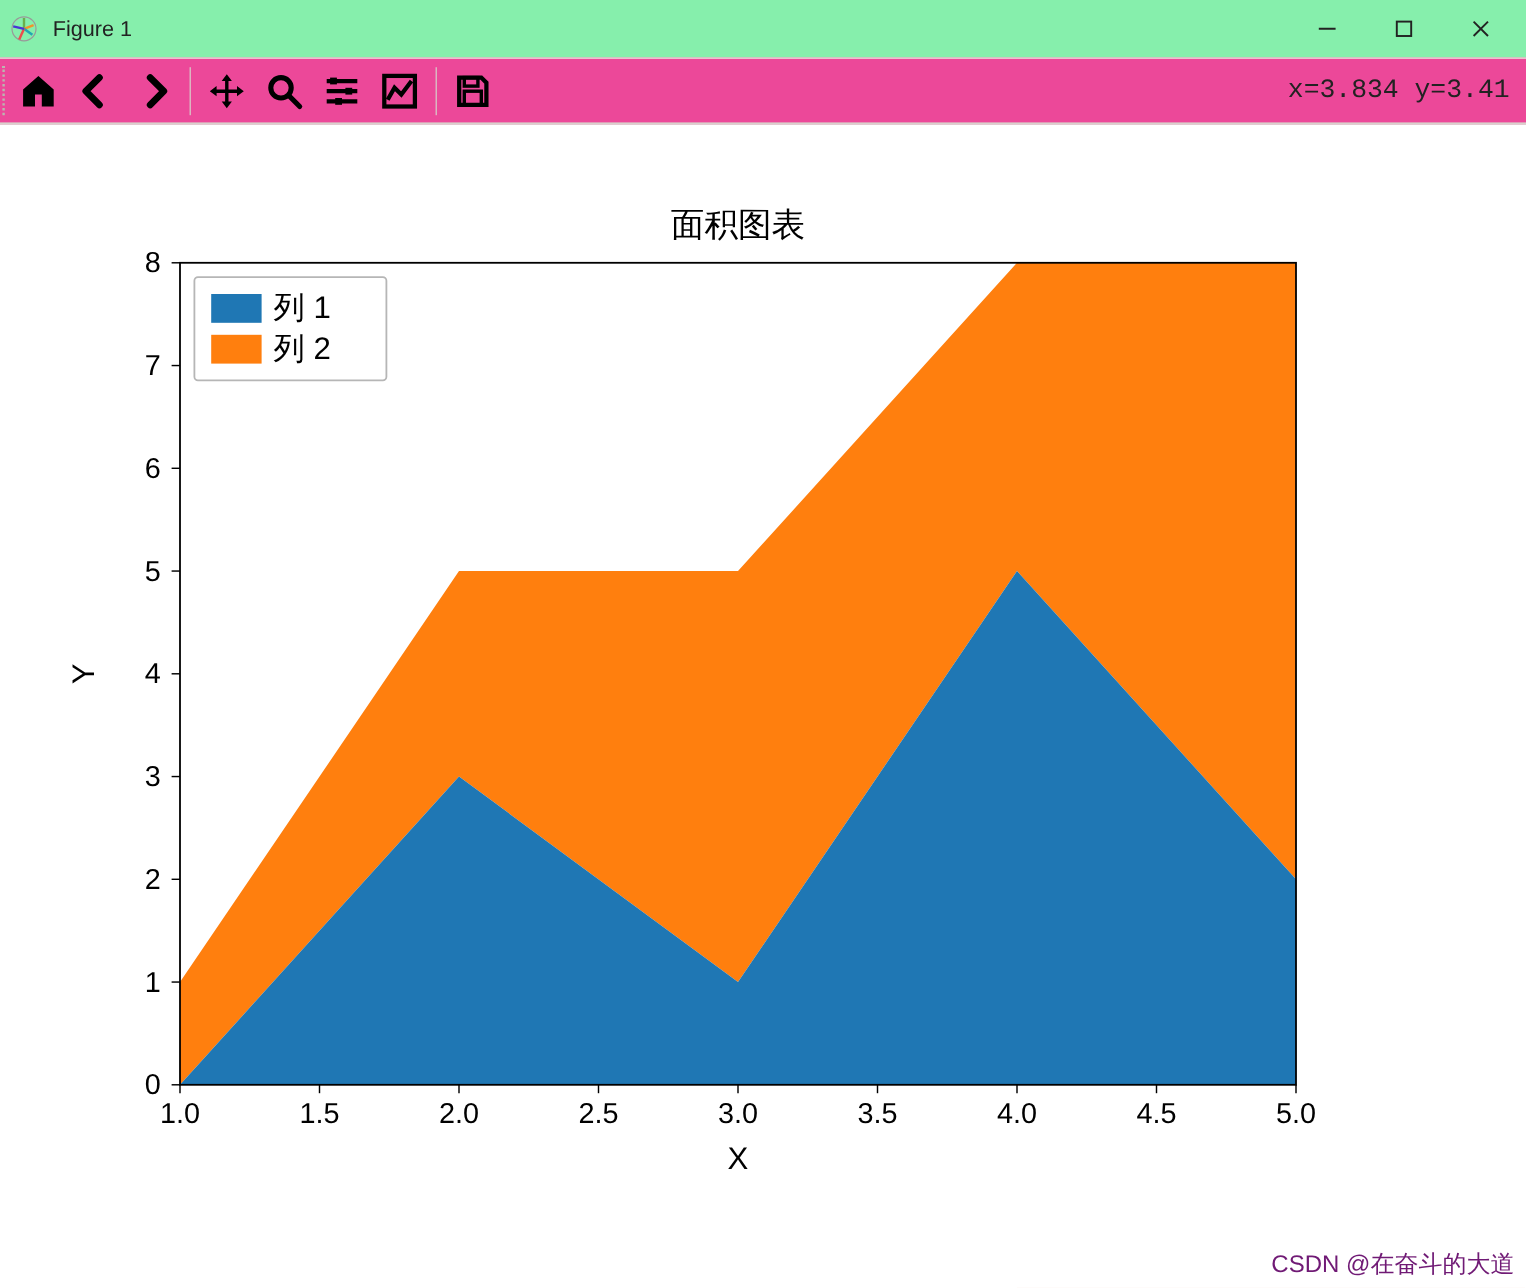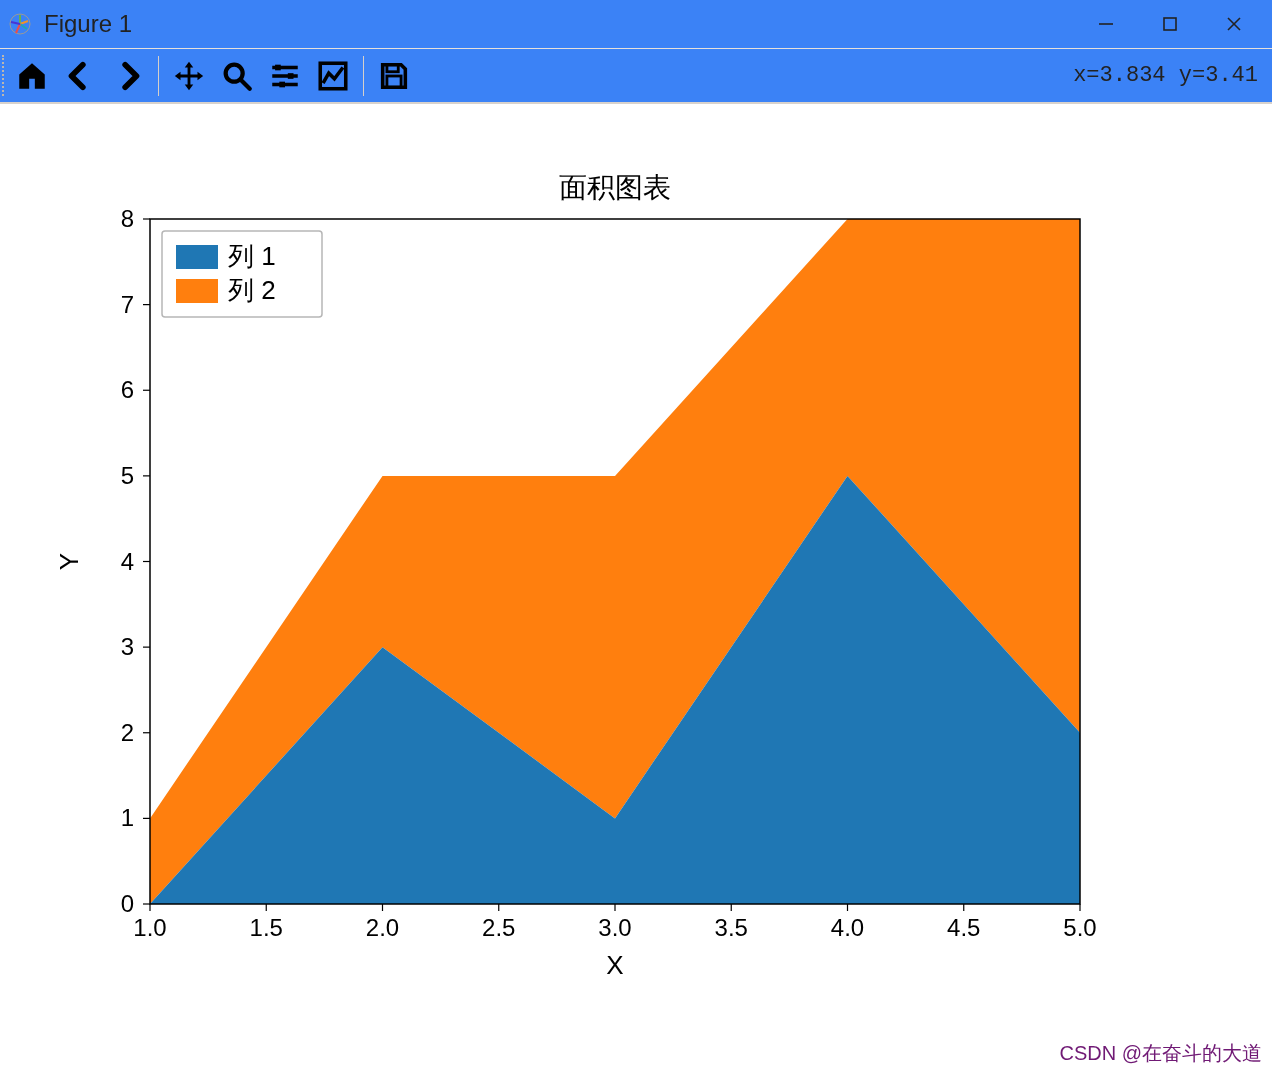--- a/index.html
+++ b/index.html
@@ -7,43 +7,43 @@
       font-family: "Segoe UI", Arial, sans-serif;
       background: #fdf7f3;
       width: 1272px;
       height: 1073px;
       overflow: hidden;
       position: relative;
     }
     
     .titlebar {
       height: 48px;
-      background: #3b82f6;
+      background: #86efac;
       display: flex;
       align-items: center;
       padding: 0 6px;
-      font-size: 24px;
+      font-size: 18px;
       color: #222;
     }
     .titlebar .app-icon {
       width: 28px; height: 28px;
       margin-right: 10px;
       display: inline-flex; align-items: center; justify-content: center;
     }
     .titlebar .spacer { flex: 1; }
     .win-ctrl {
       width: 64px; height: 48px;
       display: inline-flex; align-items: center; justify-content: center;
       font-size: 20px; color: #222;
     }
     .win-ctrl svg { display:block; }
     
     .toolbar {
       height: 56px;
-      background: #3b82f6;
+      background: #ec4899;
       border-top: 1px solid #e6e0da;
       border-bottom: 2px solid #d8d2cc;
       display: flex;
       align-items: center;
       padding: 0 8px;
       position: relative;
     }
     .toolbar::before {
       content: "";
       position: absolute;

